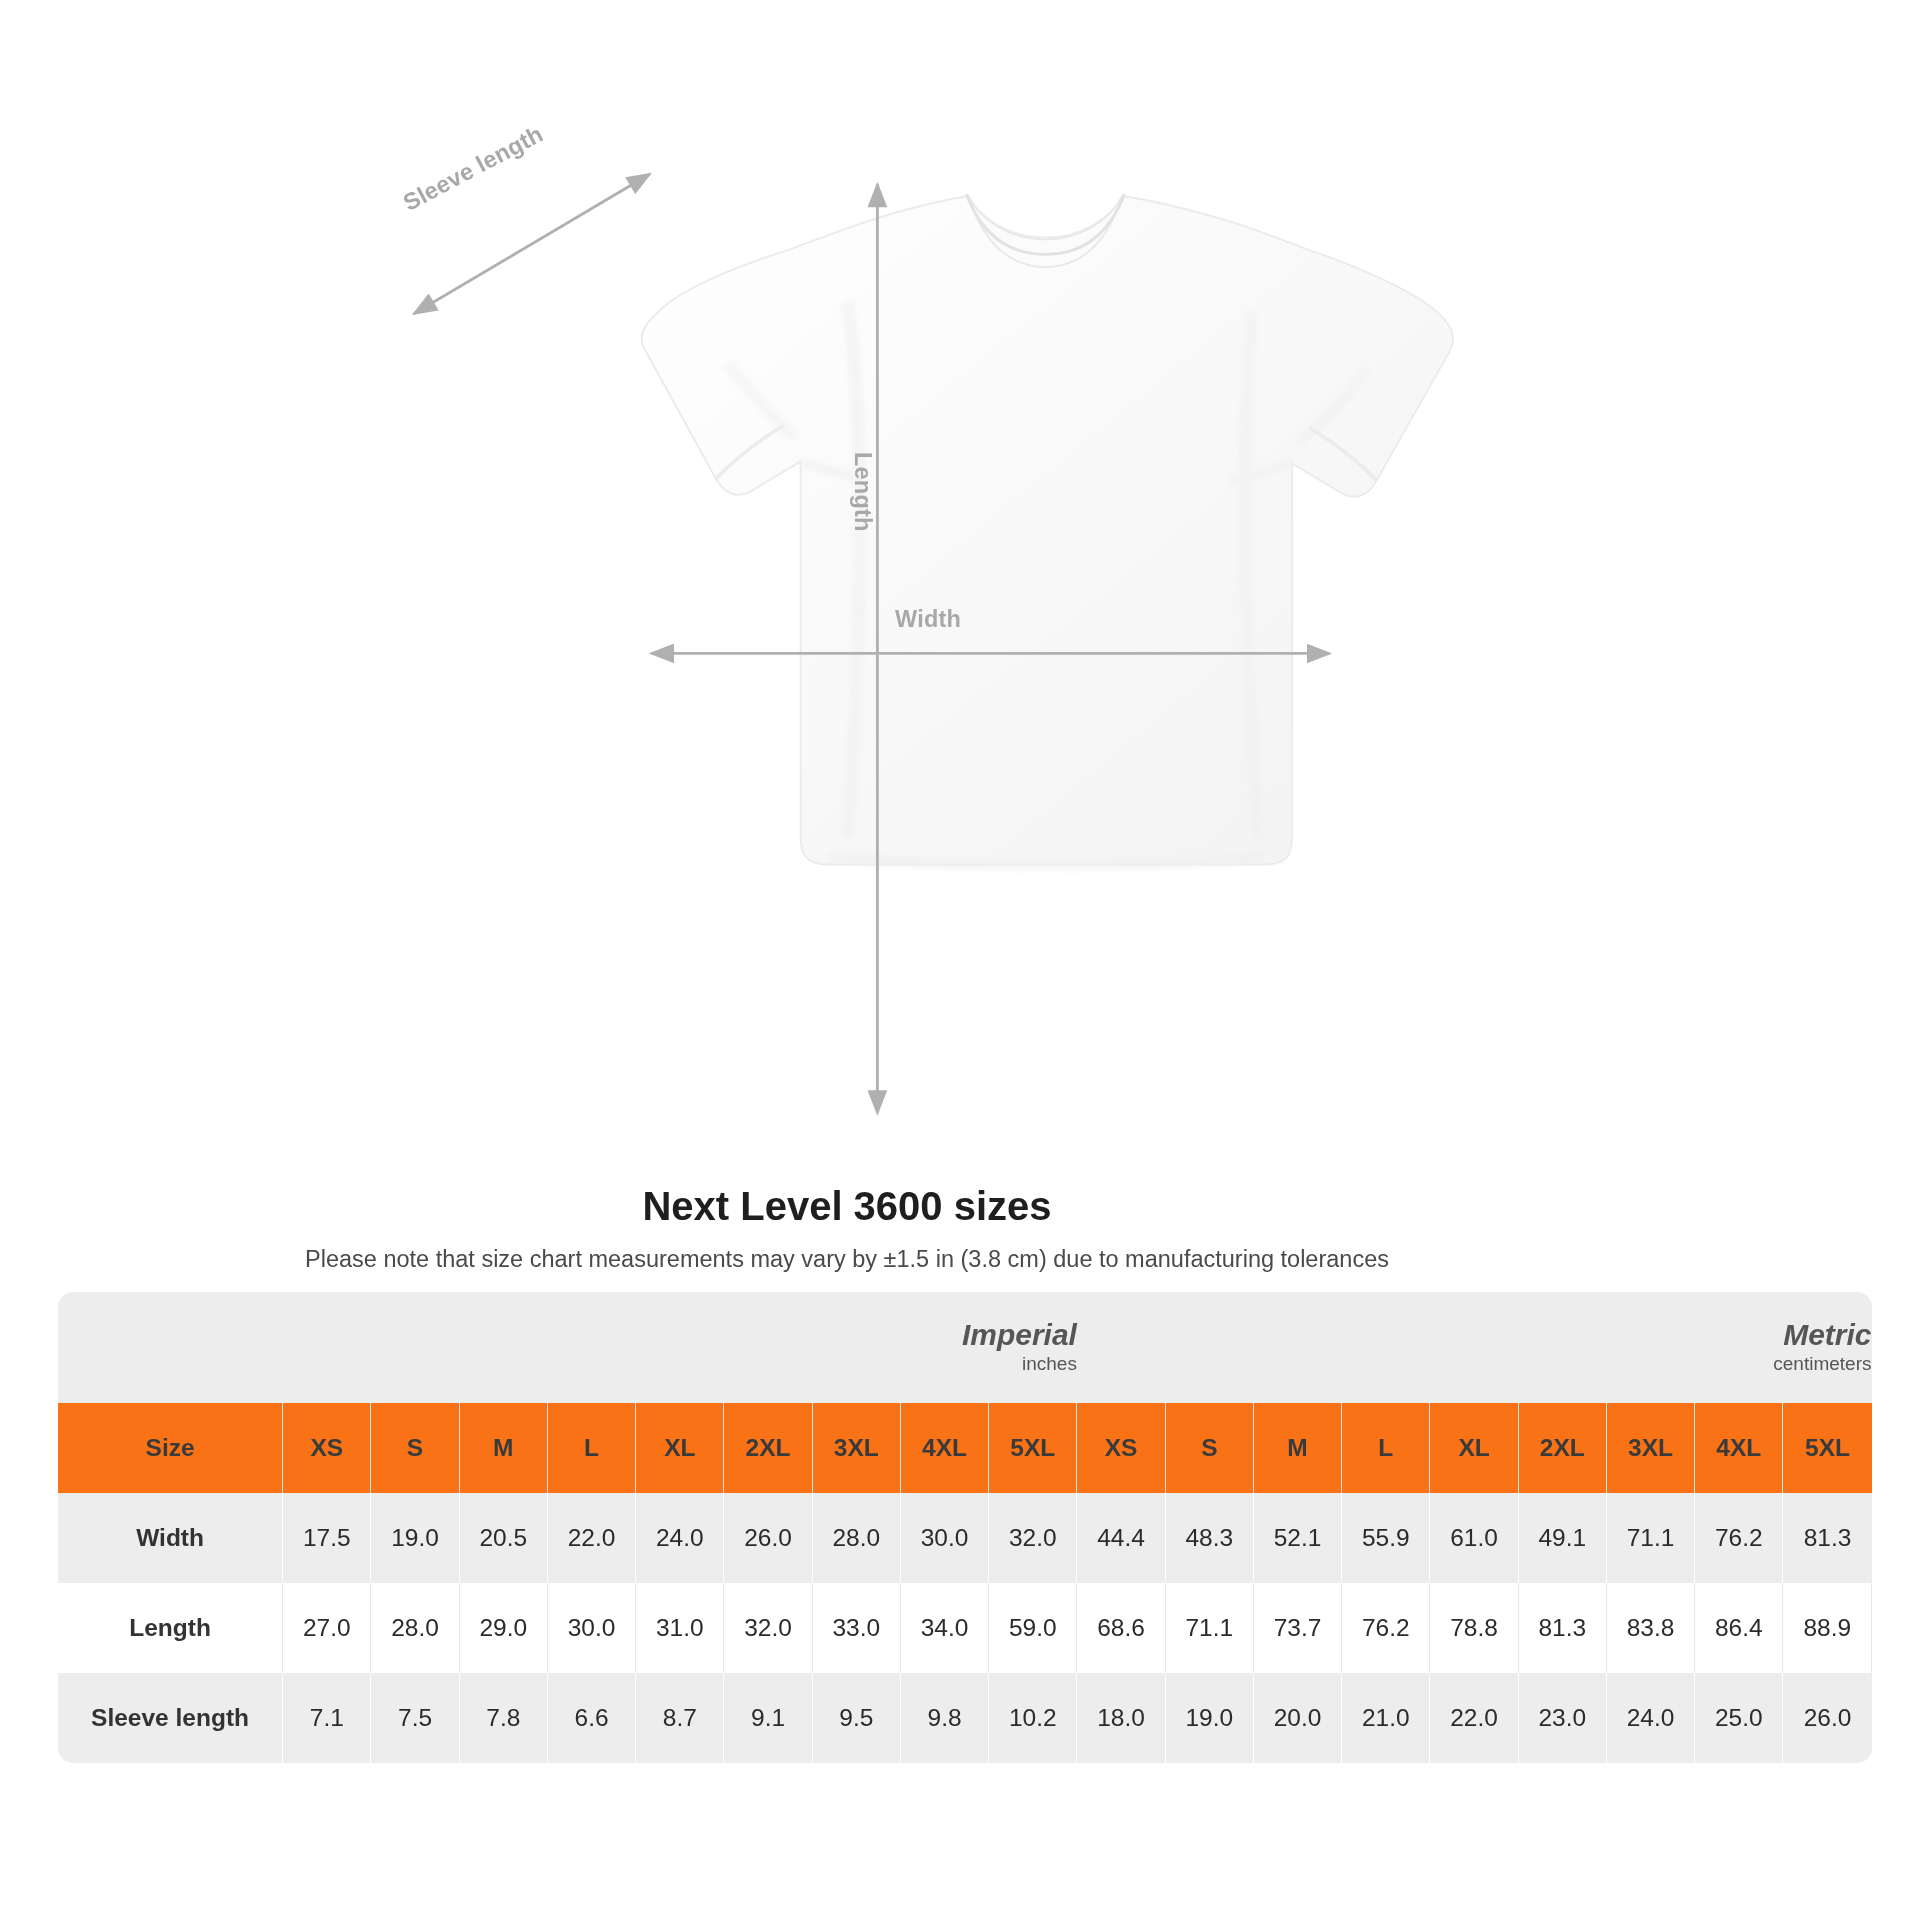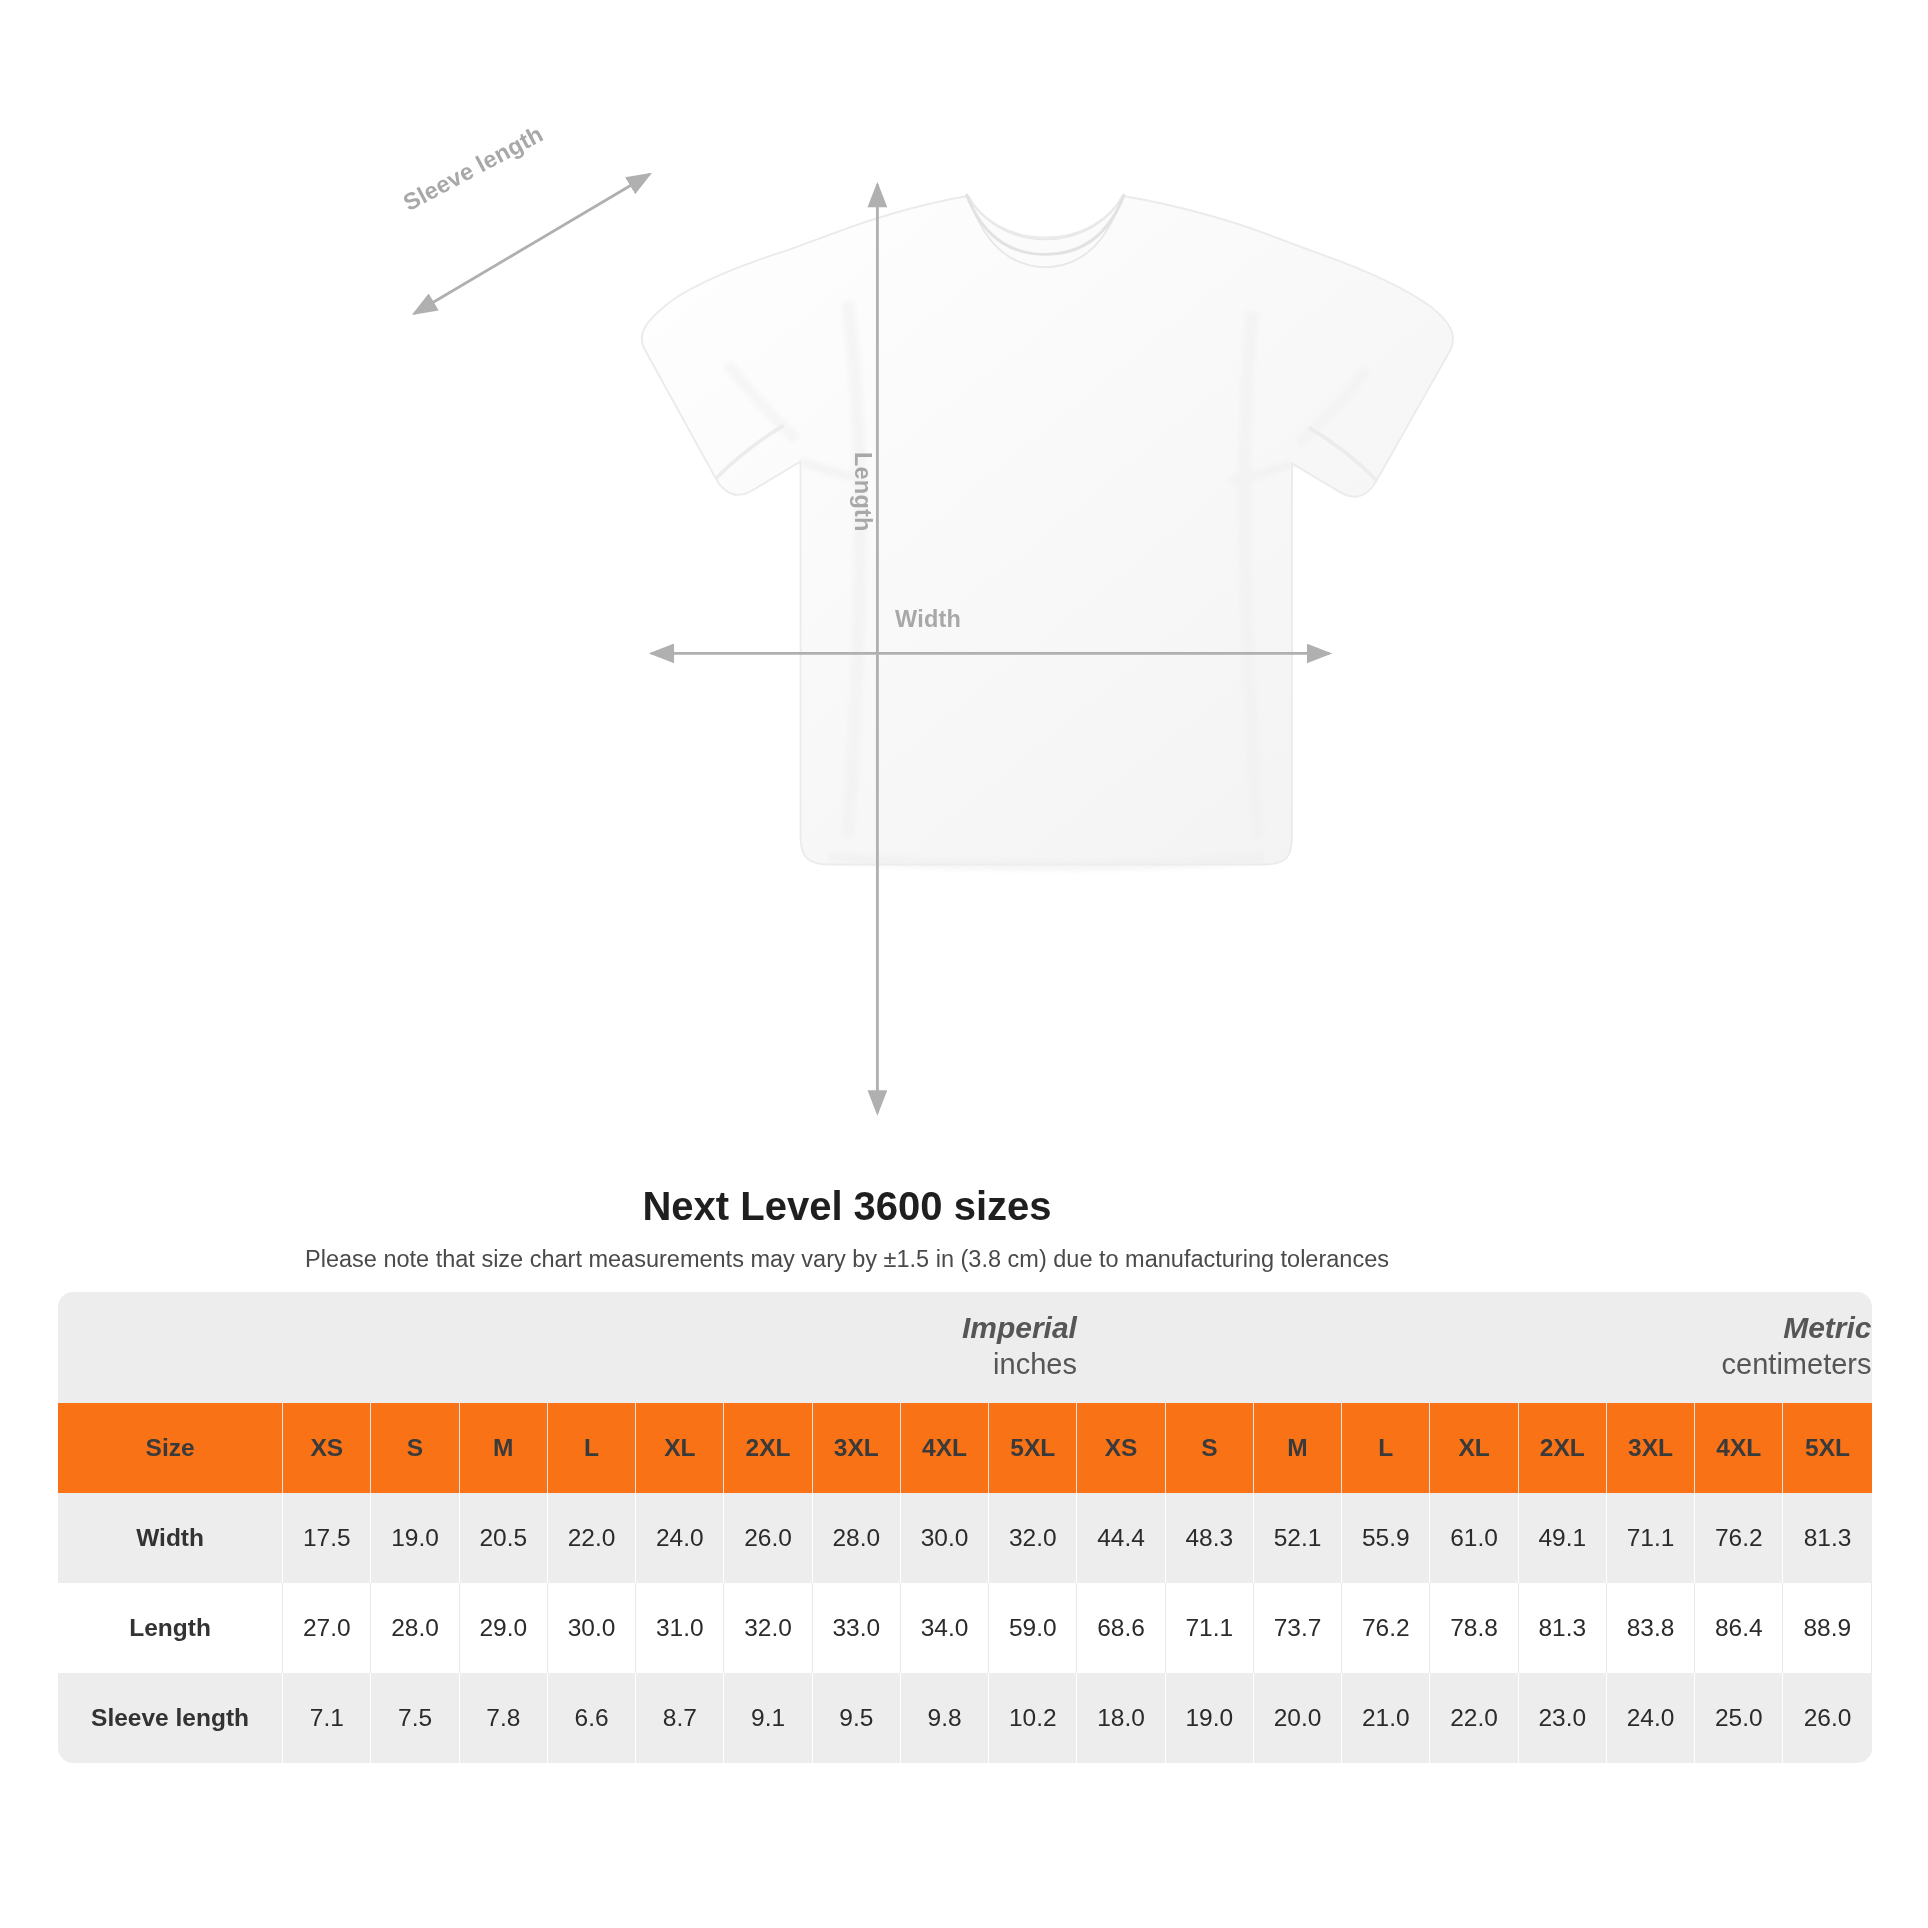--- a/index.html
+++ b/index.html
@@ -107,21 +107,21 @@
   .unit-head.first { border-top-left-radius: 15px; }
   .unit-head.last  { border-top-right-radius: 15px; }
   .unit-head .u-name {
     font-size: 30px;
     font-weight: bold;
     font-style: italic;
     color: #565656;
     line-height: 1.15;
   }
   .unit-head .u-sub {
-    font-size: 29px;
+    font-size: 19px;
     color: #565656;
     line-height: 1.3;
   }
   .unit-head.blank { background: #ededed; }
 
   tr.row-size td {
     height: 90px;
     background: #f97316;
     text-align: center;
     vertical-align: middle;

